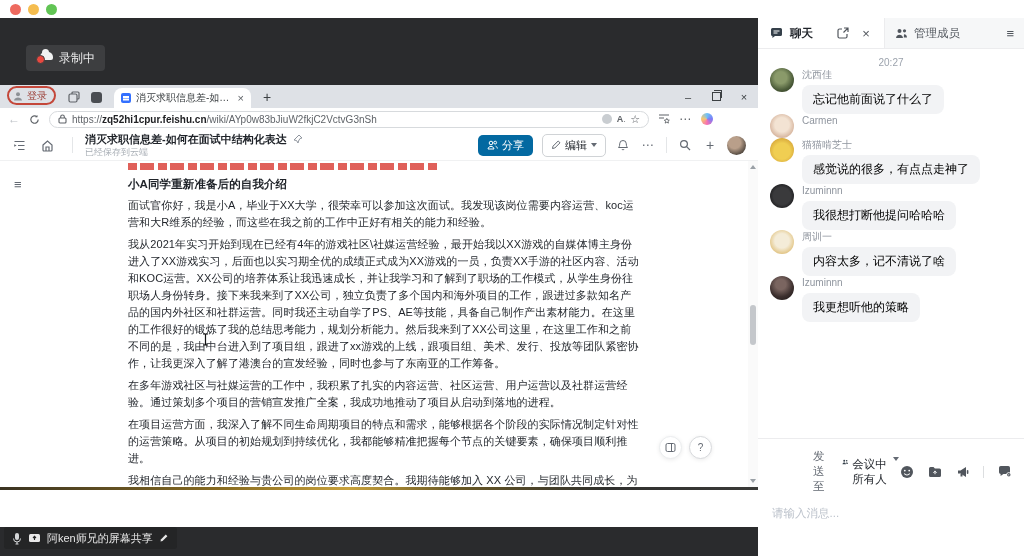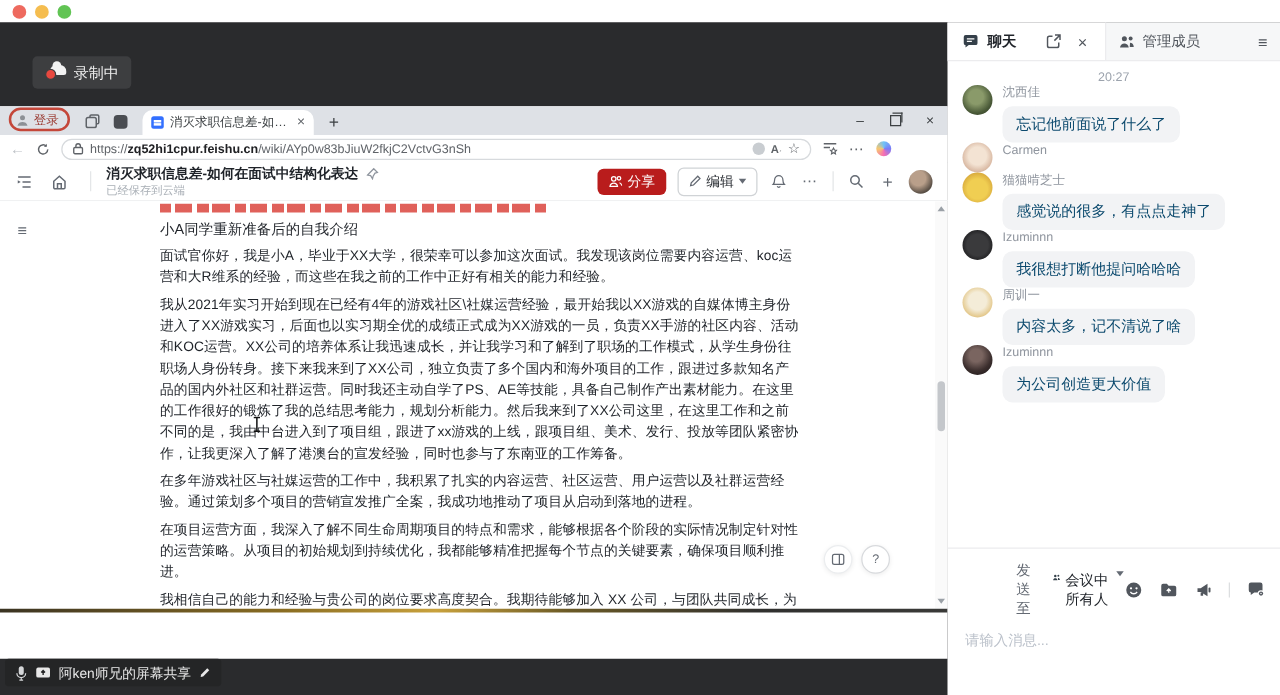--- a/index.html
+++ b/index.html
@@ -56,34 +56,34 @@
 
   
   .docheader{height:31px;border-bottom:1px solid #f0f1f2;display:flex;align-items:center;padding:0 12px;box-sizing:border-box;background:#fff;}
   .dh-ic{width:15px;height:15px;display:flex;align-items:center;justify-content:center;margin-right:13px;}
   .dh-sep{width:1px;height:16px;background:#e4e6e8;margin:0 12px 0 4px;}
   .dh-titleblock{display:flex;flex-direction:column;justify-content:center;line-height:1.2;}
   .dh-titlerow{display:flex;align-items:center;gap:6px;}
   .doc-title{font-size:11px;font-weight:bold;color:#1f2329;}
   .doc-sub{font-size:9px;color:#a8aeb5;margin-top:1px;}
   .dh-right{margin-left:auto;display:flex;align-items:center;gap:9px;}
-  .btn-share{display:flex;align-items:center;gap:4px;height:21px;padding:0 9px;background:#b91c1c;color:#fff;border-radius:5px;font-size:11px;}
+  .btn-share{display:flex;align-items:center;gap:4px;height:21px;padding:0 9px;background:#0369a1;color:#fff;border-radius:5px;font-size:11px;}
   .btn-edit{display:flex;align-items:center;gap:4px;height:21px;padding:0 8px;border:1px solid #d0d3d6;border-radius:5px;color:#1f2329;font-size:11px;background:#fff;}
   .caret{width:0;height:0;border-left:3.5px solid transparent;border-right:3.5px solid transparent;border-top:4px solid #646a73;}
   .dh-plain{color:#646a73;display:flex;align-items:center;justify-content:center;width:16px;height:16px;}
   .avatar-sm{width:19px;height:19px;border-radius:50%;background:radial-gradient(circle at 40% 35%,#b99f8a 0 35%,#5d5248 70%,#2e2a26);}
 
   
   .doccontent{position:relative;height:326px;background:#fff;overflow:hidden;}
   .outline-ic{position:absolute;left:14px;top:17px;color:#646a73;font-size:13px;line-height:1;}
   .content-col{margin-left:128px;width:514px;padding-top:2px;color:#1f2329;font-size:11px;line-height:17px;letter-spacing:.1px;}
   .red-clip{height:7px;width:312px;margin-top:0;background:
     repeating-linear-gradient(90deg,#d83931 0 9px,rgba(0,0,0,0) 9px 12px,#d83931 12px 26px,rgba(0,0,0,0) 26px 30px);
     opacity:.8;}
-  .doc-h{font-size:11.5px;font-weight:normal;margin:7px 0 0 0;line-height:15px;}
+  .doc-h{font-size:11.5px;font-weight:bold;margin:7px 0 0 0;line-height:15px;}
   .doc-p{margin:5px 0 0 0;}
   .float-btns{position:absolute;right:46px;bottom:28px;display:flex;gap:7px;}
   .fbtn{width:21px;height:21px;border-radius:50%;background:#fff;border:1px solid #ebedef;box-shadow:0 1px 4px rgba(0,0,0,.08);display:flex;align-items:center;justify-content:center;color:#646a73;font-size:10px;}
   .ibeam{position:absolute;left:201px;top:172px;width:9px;height:13px;}
 
   
   .pg-scroll{position:absolute;right:0;top:0;width:10px;height:326px;background:#fafafa;}
   .tri-up{position:absolute;left:2px;top:4px;width:0;height:0;border-left:3px solid transparent;border-right:3px solid transparent;border-bottom:4px solid #9aa0a6;}
   .tri-down{position:absolute;left:2px;bottom:4px;width:0;height:0;border-left:3px solid transparent;border-right:3px solid transparent;border-top:4px solid #9aa0a6;}
   .pg-thumb{position:absolute;left:2px;top:144px;width:6px;height:40px;border-radius:3px;background:#c4c7cb;}
@@ -108,21 +108,21 @@
   .msg{display:flex;gap:8px;}
   .msg-av{flex:none;width:24px;height:24px;border-radius:50%;}
   .av1{background:radial-gradient(circle at 45% 40%,#8a9a6a 0 30%,#4a5a38 65%,#27301c);}
   .av2{background:radial-gradient(circle at 50% 45%,#f3e3d3 0 40%,#d9b9a3 70%,#b08968);}
   .av3{background:radial-gradient(circle at 50% 55%,#f0ce52 0 45%,#d8a93c 75%,#8a5b22);}
   .av4{background:radial-gradient(circle at 50% 50%,#3a3a3c 0 50%,#151517 85%);}
   .av5{background:radial-gradient(circle at 50% 45%,#f4ecd8 0 40%,#e4c98e 70%,#b9913f);}
   .av6{background:radial-gradient(circle at 45% 35%,#7a6560 0 25%,#3c2f2e 60%,#171213);}
   .msg-main{display:flex;flex-direction:column;align-items:flex-start;}
   .msg-name{font-size:10px;color:#8f959e;line-height:13px;}
-  .msg-bubble{margin-top:4px;background:#f2f3f5;border-radius:8px;padding:6px 11px;font-size:12px;color:#0c4a6e;font-weight:500;white-space:nowrap;}
+  .msg-bubble{margin-top:4px;background:#f2f3f5;border-radius:8px;padding:6px 11px;font-size:12px;color:#000000;font-weight:500;white-space:nowrap;}
 
   .chat-compose{flex:none;height:118px;border-top:1px solid #ececee;padding:10px 12px 0 12px;box-sizing:border-box;}
   .compose-row{display:flex;align-items:center;}
   .send-to{font-size:11.5px;color:#646a73;margin-right:8px;margin-left:43px;}
   .send-target{display:flex;align-items:flex-start;gap:4px;font-size:11.5px;color:#1f2329;font-weight:500;}
   .compose-icons{margin-left:auto;display:flex;align-items:center;gap:13px;}
   .ci{width:15px;height:15px;display:flex;align-items:center;justify-content:center;color:#51565d;}
   .ci-sep{width:1px;height:12px;background:#dcdee0;}
   .chat-input{margin-top:12px;border:none;outline:none;font-size:11.5px;color:#1f2329;width:220px;background:transparent;}
   .chat-input::placeholder{color:#bcc2cb;}
@@ -387,21 +387,21 @@
           <span class="msg-av av5"></span>
           <div class="msg-main">
             <span class="msg-name">周训一</span>
             <span class="msg-bubble">内容太多，记不清说了啥</span>
           </div>
         </div>
         <div class="msg">
           <span class="msg-av av6"></span>
           <div class="msg-main">
             <span class="msg-name">Izuminnn</span>
-            <span class="msg-bubble">为公司创造更大价值</span>
+            <span class="msg-bubble">我更想听他的策略</span>
           </div>
         </div>
       </div>
 
       <div class="chat-compose">
         <div class="compose-row">
           <span class="send-to">发送至</span>
           <span class="send-target">
             <svg width="12" height="10" viewBox="0 0 13 11">
                 <circle cx="4.5" cy="3" r="2" fill="#35404a"></circle>

